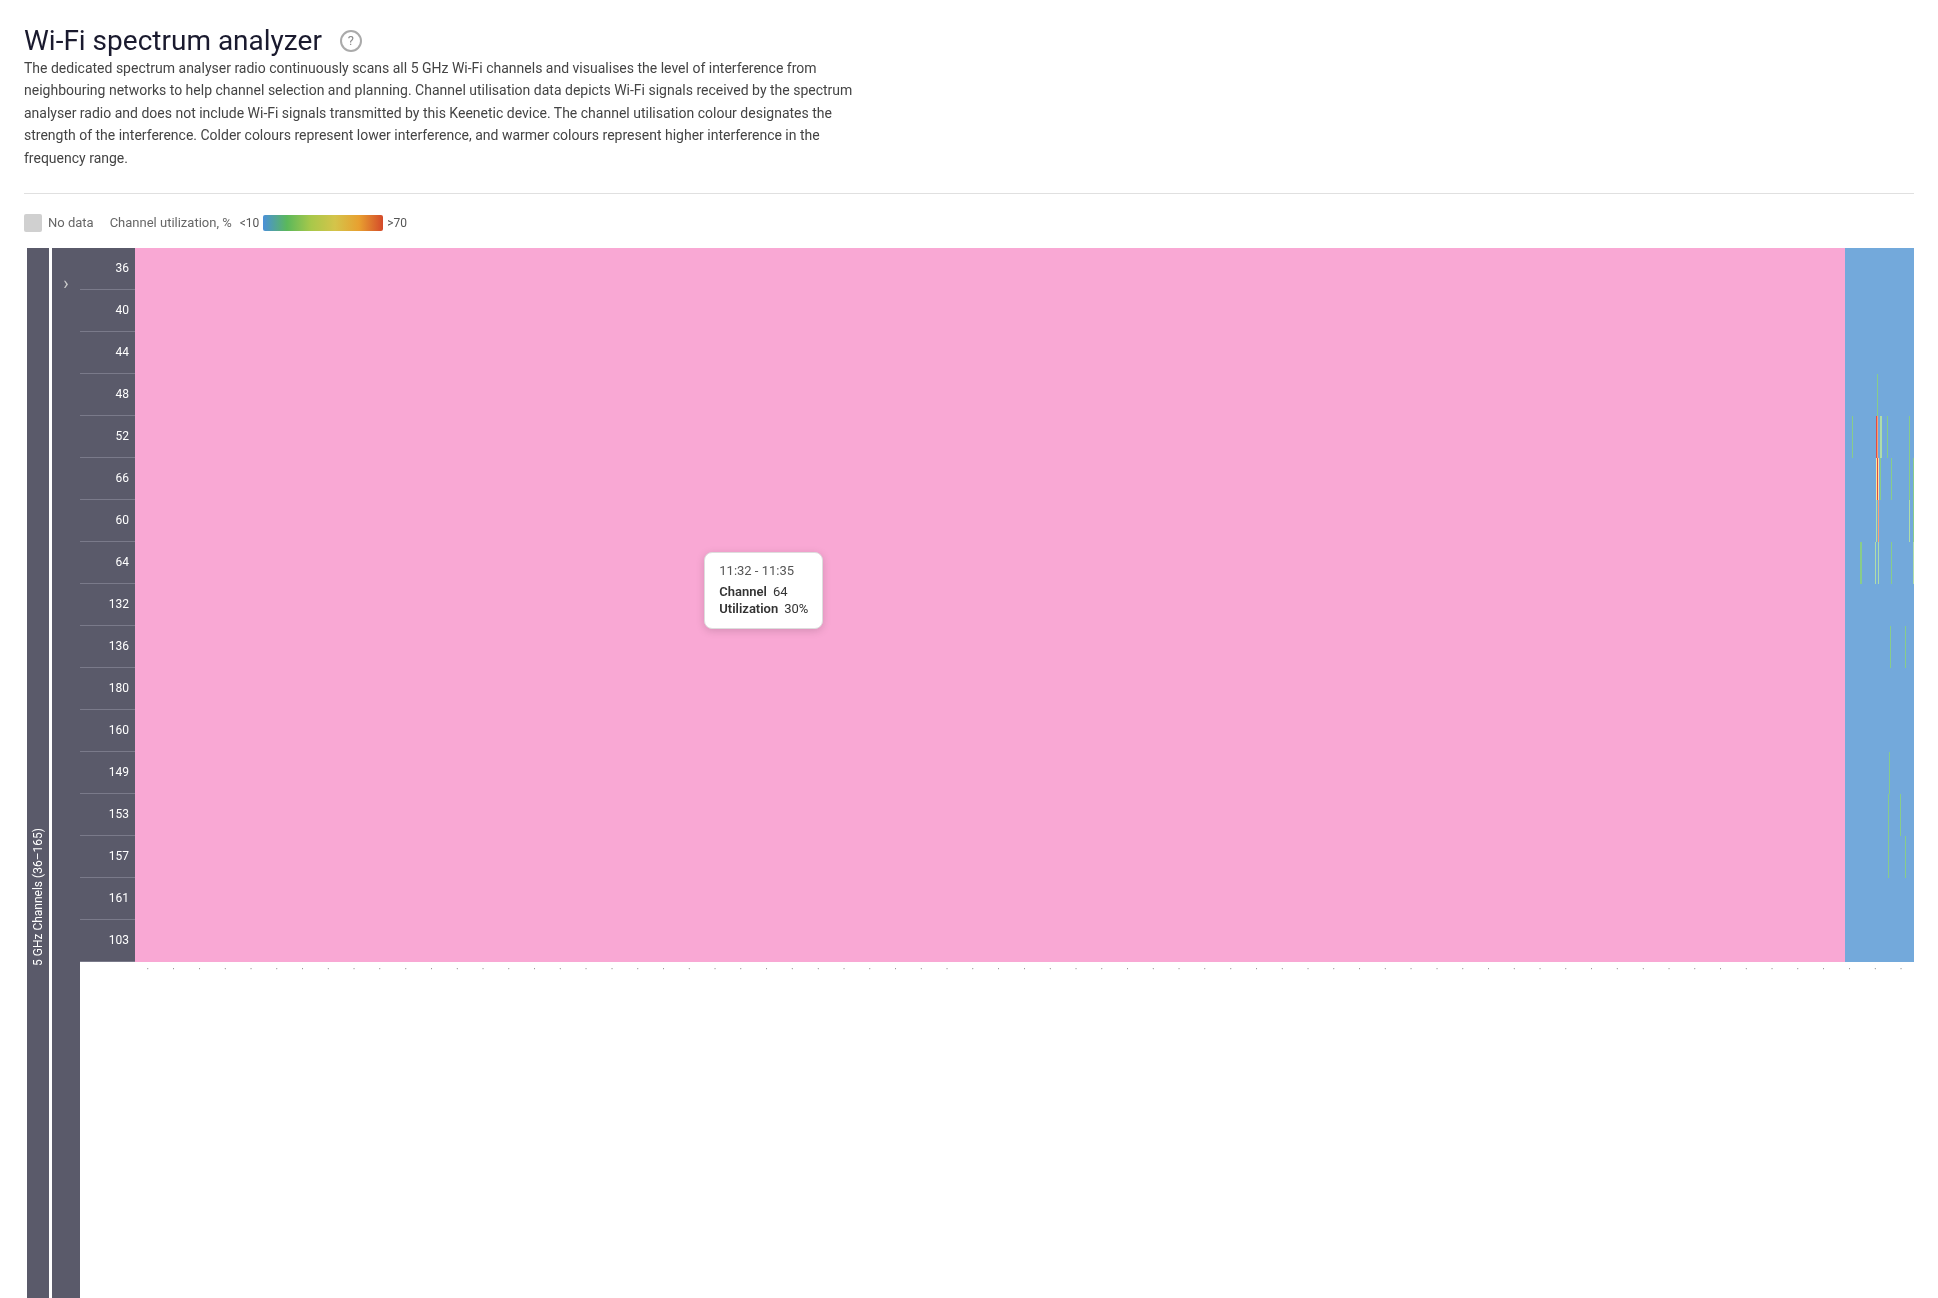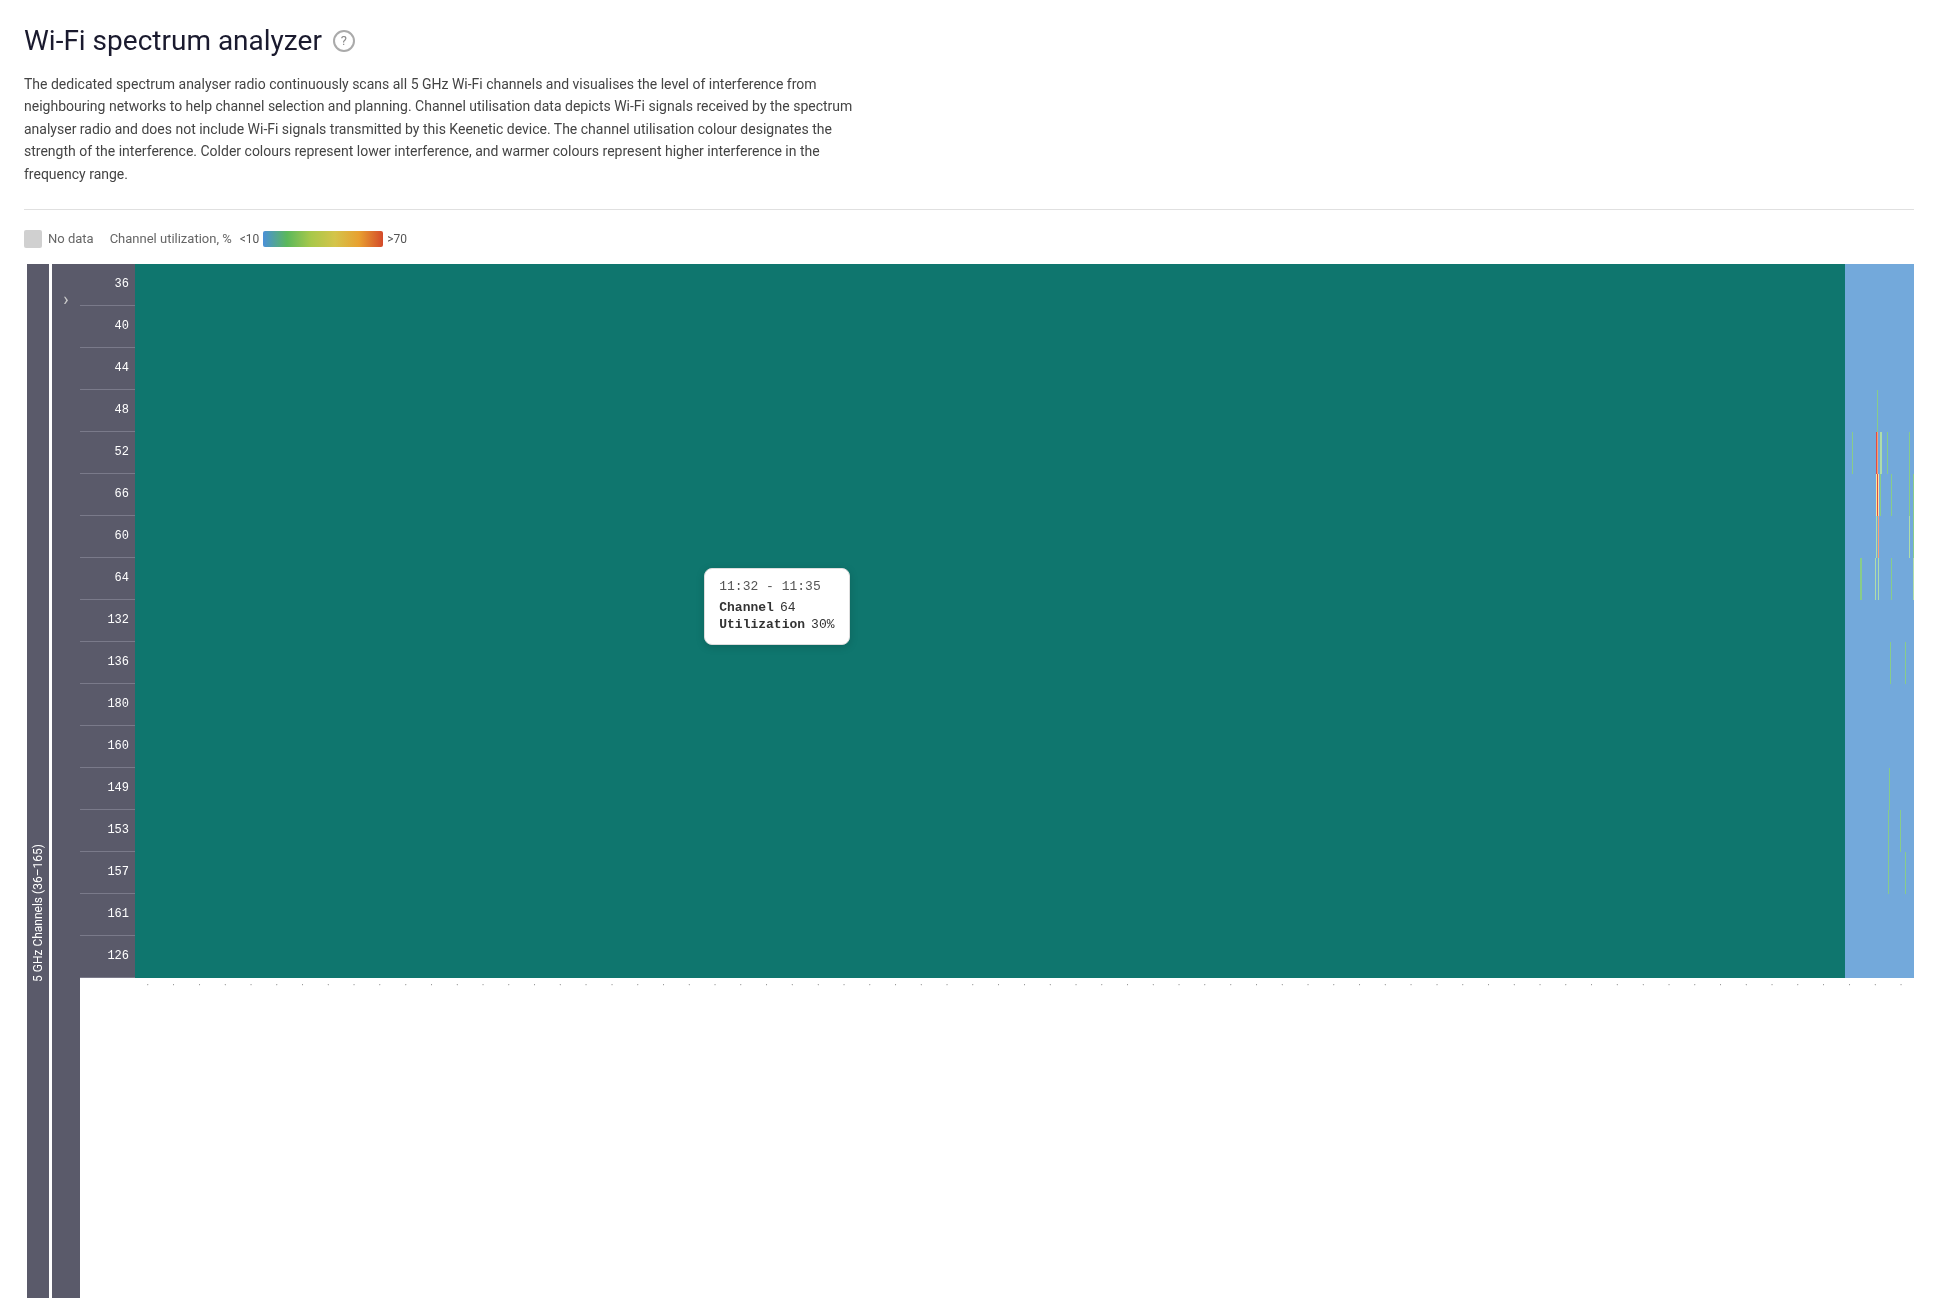--- a/index.html
+++ b/index.html
@@ -7,22 +7,22 @@
       font-family: -apple-system, BlinkMacSystemFont, 'Segoe UI', Roboto, sans-serif;
       background: #fff;
       color: #333;
       padding: 24px;
       width: 1938px;
       min-height: 1298px;
     }
     .page-title {
       display: flex;
       align-items: center;
-      gap: 11px;
-      margin-bottom: 16px;
+      gap: 18px;
+      margin-bottom: 0;
     }
     .page-title h1 {
       font-size: 28px;
       font-weight: 400;
       color: #1a1a2e;
     }
     .help-icon {
       width: 22px;
       height: 22px;
       border-radius: 50%;
@@ -145,22 +145,21 @@
     .chart-container {
       display: flex;
       position: relative;
     }
     .chart-inner {
       flex: 1;
       position: relative;
     }
     .heatmap-wrapper {
       display: flex;
-      background: #0f766e;
-      font-family: Liberation Mono, monospace;
+      background: #f9a8d4;
     }
     .channel-labels {
       display: flex;
       flex-direction: column;
       background: #5a5a6a;
       width: 55px;
       flex-shrink: 0;
     }
     .channel-label {
       display: flex;
@@ -271,21 +270,21 @@
           <div class="channel-label" style="height: 42px;">60</div>
           <div class="channel-label" style="height: 42px;">64</div>
           <div class="channel-label" style="height: 42px;">132</div>
           <div class="channel-label" style="height: 42px;">136</div>
           <div class="channel-label" style="height: 42px;">180</div>
           <div class="channel-label" style="height: 42px;">160</div>
           <div class="channel-label" style="height: 42px;">149</div>
           <div class="channel-label" style="height: 42px;">153</div>
           <div class="channel-label" style="height: 42px;">157</div>
           <div class="channel-label" style="height: 42px;">161</div>
-          <div class="channel-label" style="height: 42px;">126</div>
+          <div class="channel-label" style="height: 42px;">103</div>
         </div>
 
       <div class="heatmap-grid" id="heatmap-grid" style="position:relative;align-items:flex-end;">
           <div class="heatmap-row" style="height: 42px;">
             <div class="heatmap-cell" style="height: 42px; background: rgb(91, 155, 213);"></div>
             <div class="heatmap-cell" style="height: 42px; background: rgb(91, 155, 213);"></div>
             <div class="heatmap-cell" style="height: 42px; background: rgb(91, 155, 213);"></div>
             <div class="heatmap-cell" style="height: 42px; background: rgb(91, 155, 213);"></div>
             <div class="heatmap-cell" style="height: 42px; background: rgb(91, 155, 213);"></div>
             <div class="heatmap-cell" style="height: 42px; background: rgb(91, 155, 213);"></div>

